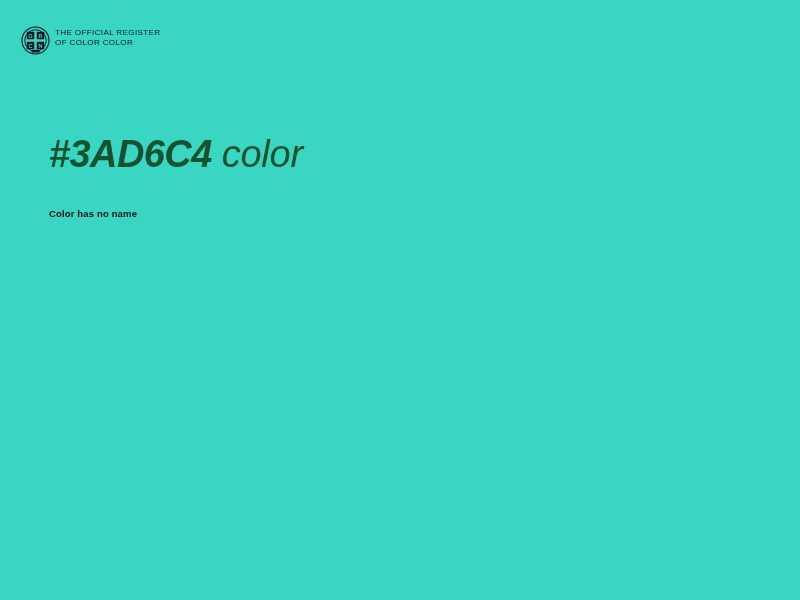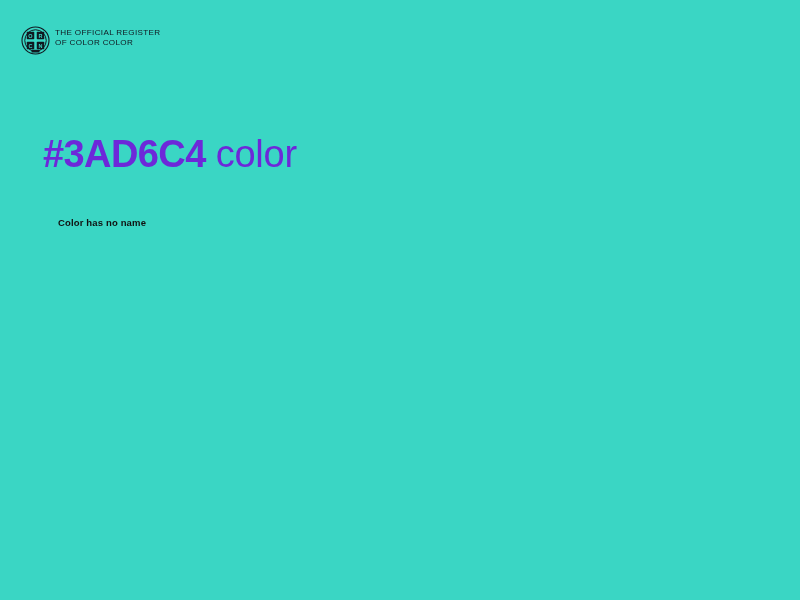--- a/index.html
+++ b/index.html
@@ -50,45 +50,46 @@
     font-size: 8.1px;
     letter-spacing: 0.35px;
     color: #101820;
     white-space: nowrap;
     font-weight: 400;
   }
 
   
   .headline {
     position: absolute;
-    left: 43px;
+    left: 49px;
     top: 131px;
     margin: 0;
     font-size: 38px;
     line-height: 46px;
-    color: #6d28d9;
+    color: #14532d;
     letter-spacing: -0.6px;
     white-space: nowrap;
     font-weight: 700;
+    font-style: italic;
   }
 
   .headline .hex {
     font-weight: 700;
   }
 
   .headline .word {
     font-weight: 500;
     letter-spacing: -0.2px;
   }
 
   .subtitle {
     position: absolute;
     left: 41px;
     top: 199px;
-    margin: 17px;
+    margin: 8px;
     font-size: 9.5px;
     line-height: 13px;
     font-weight: 700;
     color: #111111;
     letter-spacing: 0.15px;
     white-space: nowrap;
   }
 </style>
 </head>
 <body>

